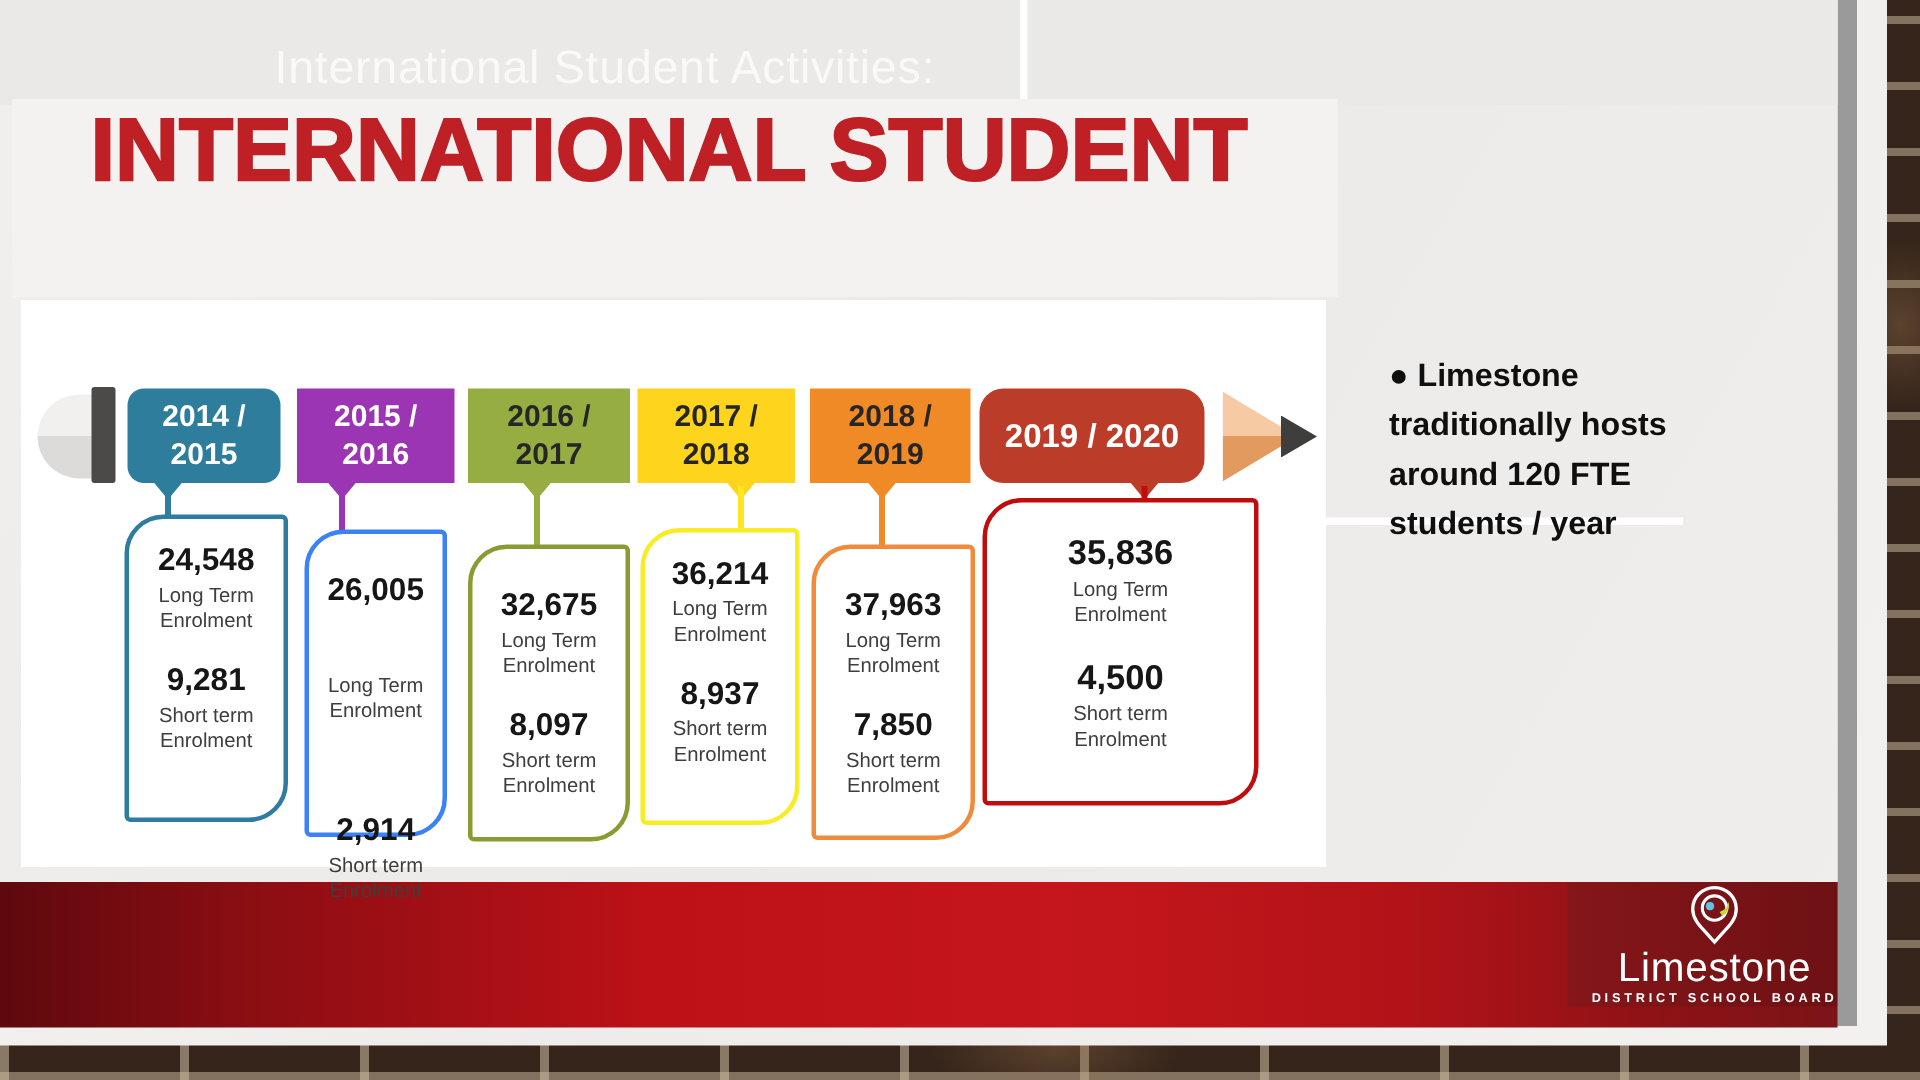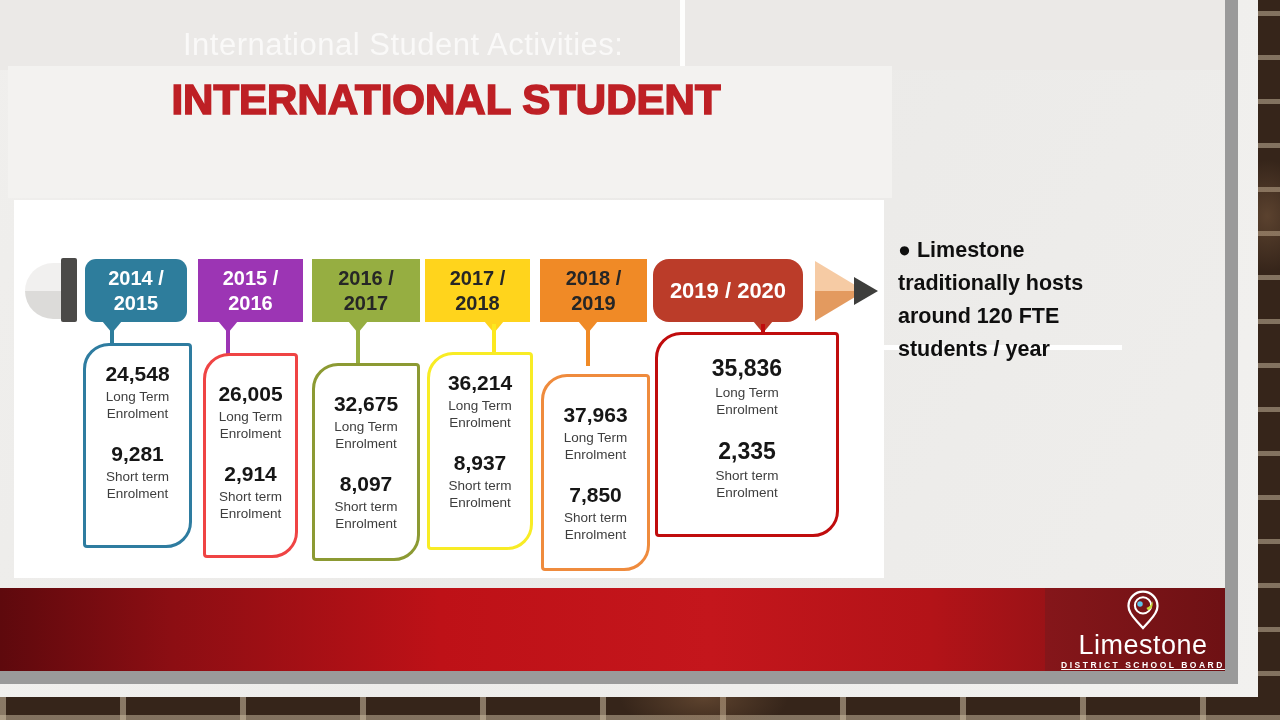--- a/index.html
+++ b/index.html
@@ -26,27 +26,27 @@
   .slide { position:absolute; left:0; top:0; width:1225px; height:671px;
     background:linear-gradient(120deg,#F0EFED 0%,#EBEAE8 50%,#EFEEEC 100%); }
 
   .top-strip { position:absolute; left:0; top:0; width:1225px; height:70px; background:#EBE9E7; }
   .kicker { position:absolute; left:183px; top:27px; font-size:31px; font-weight:400;
     color:rgba(255,255,255,.72); letter-spacing:.5px; }
   .vline { position:absolute; left:680px; top:0; width:5px; height:70px; background:rgba(255,255,255,.92); }
 
   .title-band { position:absolute; left:8px; top:66px; width:884px; height:132px; background:#F3F2F0; }
   .page-title { position:absolute; left:0; top:72px; width:892px; text-align:center;
-    color:#BE2025; font-weight:700; font-size:42px; line-height:56px; letter-spacing:0;
+    color:#BE2025; font-weight:700; font-size:59px; line-height:56px; letter-spacing:0;
     -webkit-text-stroke:1.6px #BE2025; }
 
   
   .bullet { position:absolute; left:898px; width:312px; font-size:21.5px; font-weight:700;
     line-height:33px; color:#0F0F0F; white-space:pre-line; z-index:3; }
-  .b1 { top:28px; } .b2 { top:234px; } .b3 { top:394px; }
+  .b1 { top:28px; } .b2 { top:234px;margin-left:28px; } .b3 { top:394px; }
   .divider-line { position:absolute; left:862px; top:345px; width:260px; height:5px; background:#FFFFFF; z-index:2; }
 
   
   .chart-panel { position:absolute; left:14px; top:200px; width:870px; height:378px; background:#FFFFFF; }
 
   .pencil-cap { position:absolute; left:11px; top:63px; width:38px; height:56px;
     border-radius:28px 0 0 28px; background:linear-gradient(180deg,#F1F0EF 0 50%,#DCDBD9 50% 100%); }
   .pencil-ferrule { position:absolute; left:47px; top:58px; width:16px; height:64px; background:#4B4A48; border-radius:2px; }
   .tip-body { position:absolute; left:801px; top:61px; width:50px; height:60px;
     background:linear-gradient(180deg,#F6CBA4 0 50%,#E39A5F 50% 100%);
@@ -69,41 +69,41 @@
   .i1 .conn-tri { left:88px;  border-top-color:#2E7D9C; } .i1 .conn-line { left:96px;  top:124px; height:23px; background:#2E7D9C; }
   .i2 .conn-tri { left:204px; border-top-color:#9C35B4; } .i2 .conn-line { left:212px; top:124px; height:32px; background:#9C35B4; }
   .i3 .conn-tri { left:334px; border-top-color:#96AE41; } .i3 .conn-line { left:342px; top:124px; height:42px; background:#96AE41; }
   .i4 .conn-tri { left:470px; border-top-color:#FFD41C; } .i4 .conn-line { left:478px; top:124px; height:31px; background:#FCE81F; }
   .i5 .conn-tri { left:564px; border-top-color:#F08A26; } .i5 .conn-line { left:572px; top:124px; height:42px; background:#F08A26; }
   .i6 .conn-tri { left:739px; border-top-color:#BB3C29; } .i6 .conn-line { left:747px; top:124px; height:19px; background:#C00C0D; }
 
   .card { position:absolute; background:#FFFFFF; border-radius:26px 4px 26px 4px;
     display:flex; flex-direction:column; align-items:center; padding-top:16px; z-index:2; }
   .i1 .card { left:69px;  top:143px; width:109px; height:205px; border:3px solid #2E7CA0; }
-  .i2 .card { left:189px; top:153px; width:95px;  height:205px; border:3px solid #ef4444; padding-top:26px; }
+  .i2 .card { left:189px; top:153px; width:95px;  height:205px; border:3px solid #3b82f6; padding-top:26px;gap:40px; }
   .i3 .card { left:298px; top:163px; width:108px; height:198px; border:3px solid #8C9A33; padding-top:26px; }
   .i4 .card { left:413px; top:152px; width:106px; height:198px; border:3px solid #F8EC25; }
-  .i5 .card { left:527px; top:174px; width:109px; height:197px; border:3px solid #EF8B3D; padding-top:26px; }
+  .i5 .card { left:527px; top:163px; width:109px; height:197px; border:3px solid #EF8B3D; padding-top:26px; }
   .i6 .card { left:641px; top:132px; width:184px; height:205px; border:3px solid #C00C0D; padding-top:20px; }
 
   .num { font-size:21px; font-weight:700; color:#161616; }
   .i6 .num { font-size:23px; }
   .lbl { font-size:13.5px; line-height:17px; font-weight:400; color:#3E3E3E; text-align:center;
     white-space:pre-line; margin-top:2px; }
   .grp2 { margin-top:20px; display:flex; flex-direction:column; align-items:center; }
 
   
-  .red-bar { position:absolute; left:0; top:588px; width:1225px; height:83px;
+  .red-bar { position:absolute; left:0; top:588px; width:1225px; height:97px;
     background:linear-gradient(90deg,#5E090D 0%,#8C0E13 14%,#BE1117 36%,#C4161C 58%,#B31318 76%,#8E1216 90%,#7C1417 100%); }
   .logo-box { position:absolute; right:0; top:0; width:180px; height:83px;
     background:linear-gradient(90deg,#85161A 0%,#6E1114 100%); }
   .logo { position:absolute; right:4px; top:2px; width:156px; height:80px;
     display:flex; flex-direction:column; align-items:center; }
   .brand { font-size:27px; line-height:28px; font-weight:400; color:#FFFFFF; letter-spacing:.5px; }
-  .brand-sub { font-size:8.5px; font-weight:700; letter-spacing:2.5px; color:#FFFFFF; margin-top:1px; white-space:nowrap;text-decoration:underline; }
+  .brand-sub { font-size:8.5px; font-weight:700; letter-spacing:2.5px; color:#FFFFFF; margin-top:1px; white-space:nowrap; }
 </style>
 </head>
 <body>
 
 <div id="stage">
   <div class="brick-bg"></div>
   <div class="paper-outer"></div>
   <div class="shadow-right"></div>
   <div class="shadow-bottom"></div>
 
@@ -215,21 +215,21 @@
 
       <div class="titem i6">
         <div class="conn-tri"></div>
         <div class="conn-line"></div>
         <div class="flag">2019 / 2020</div>
         <div class="card">
           <div class="num">35,836</div>
           <div class="lbl">Long Term
 Enrolment</div>
           <div class="grp2">
-            <div class="num">2,335</div>
+            <div class="num">4,500</div>
             <div class="lbl">Short term
 Enrolment</div>
           </div>
         </div>
       </div>
 
       <div class="tip-body"></div>
       <div class="tip-point"></div>
     </div>
 

